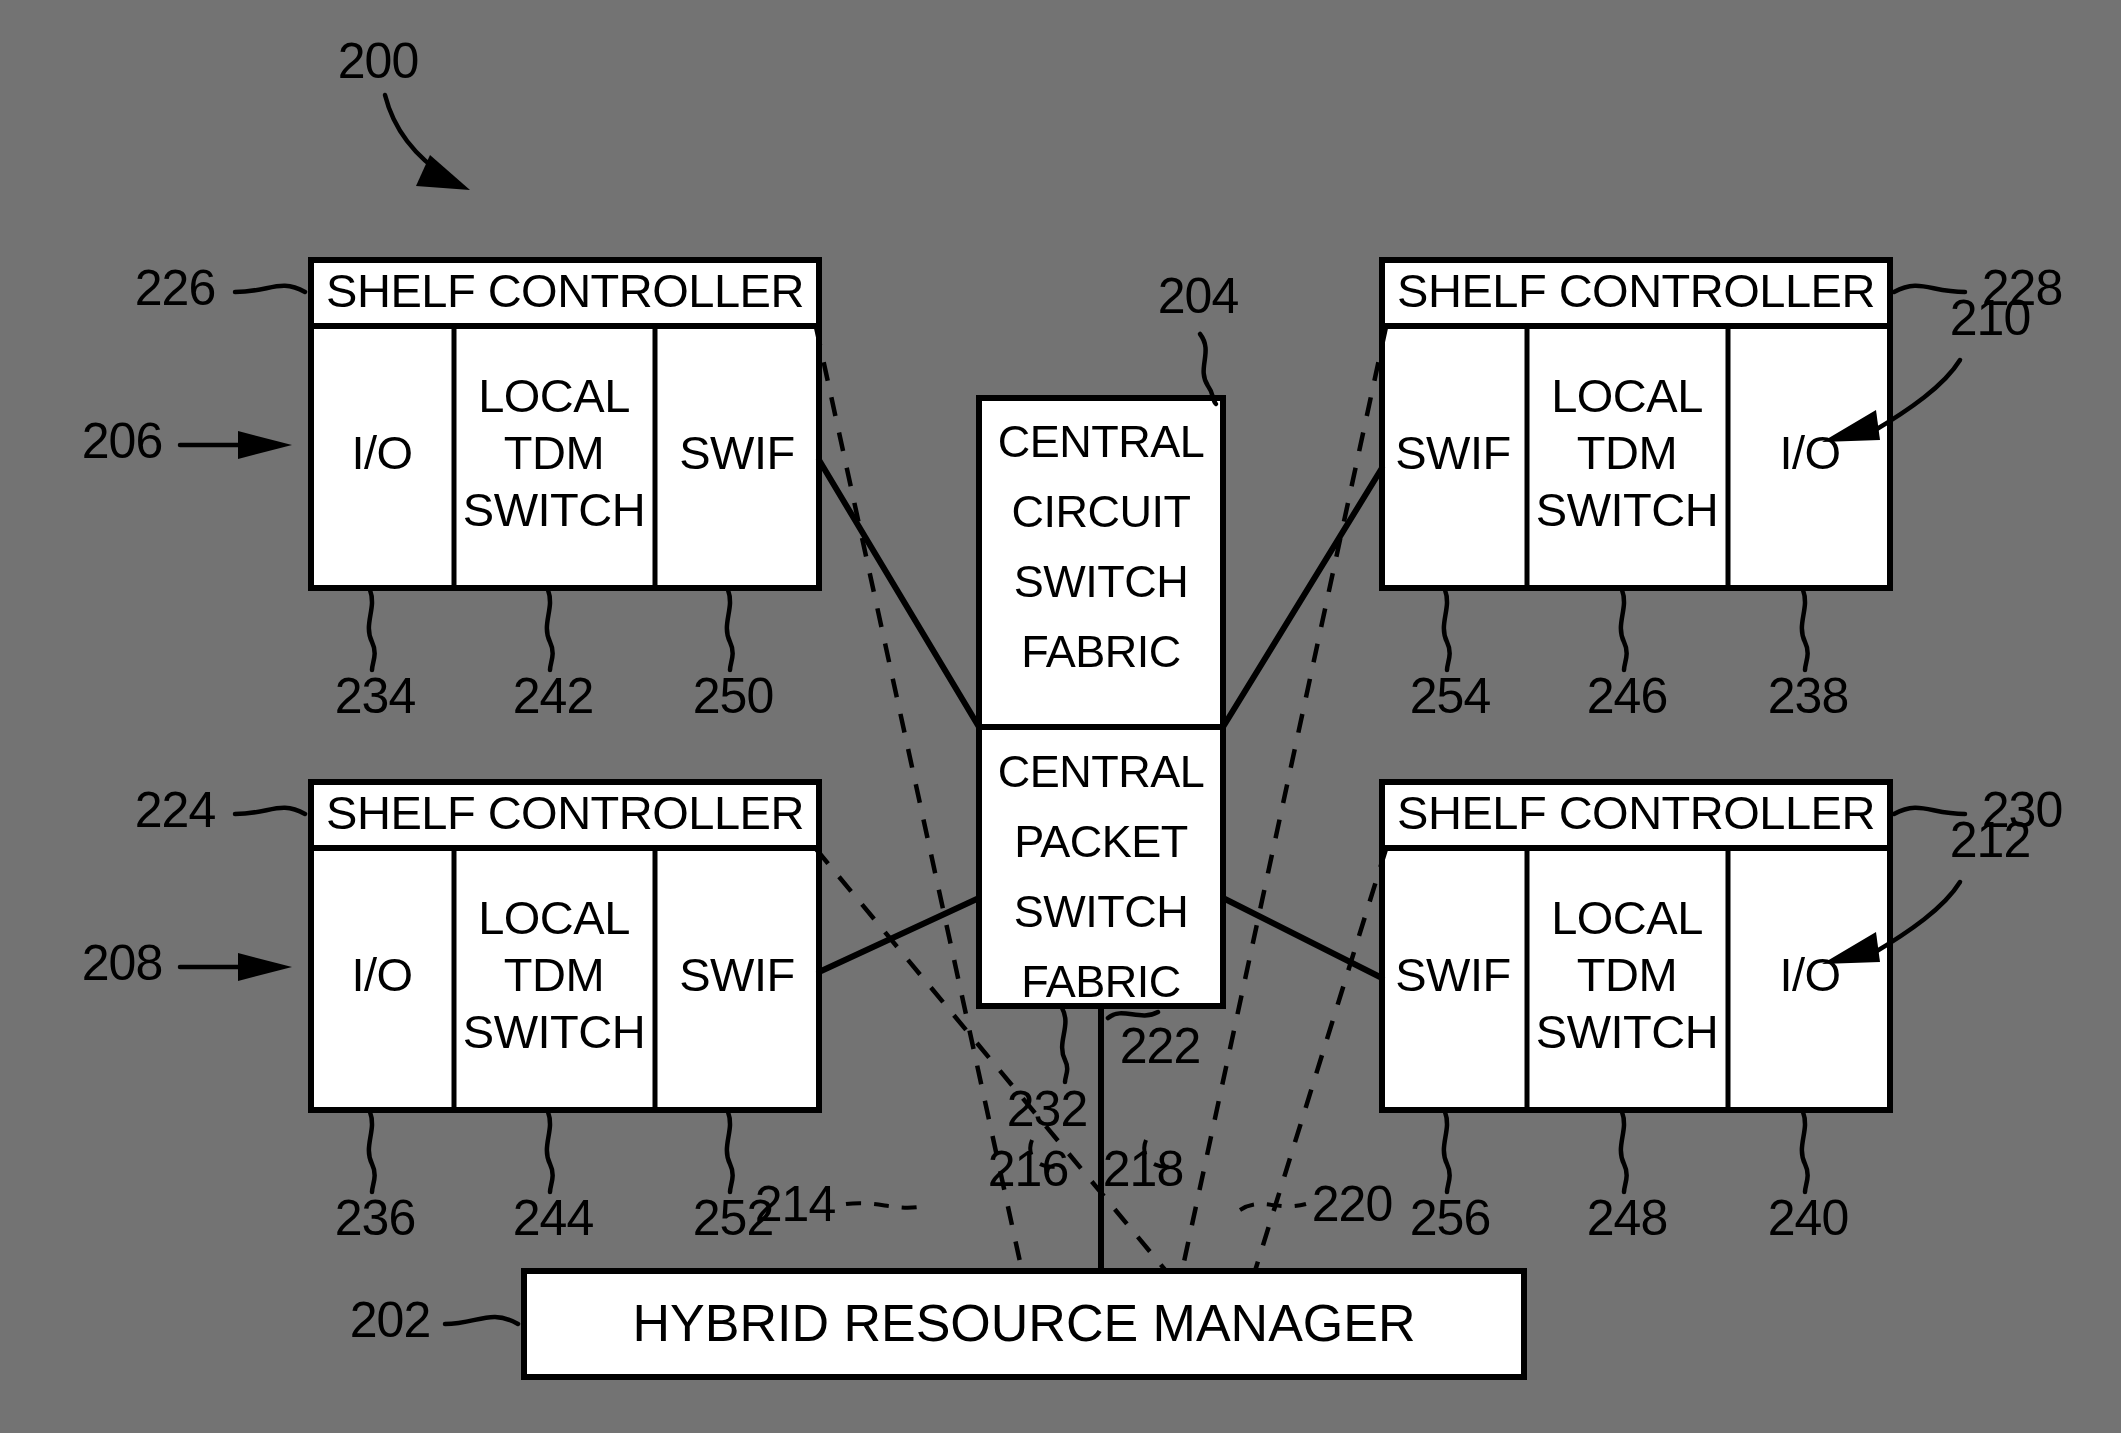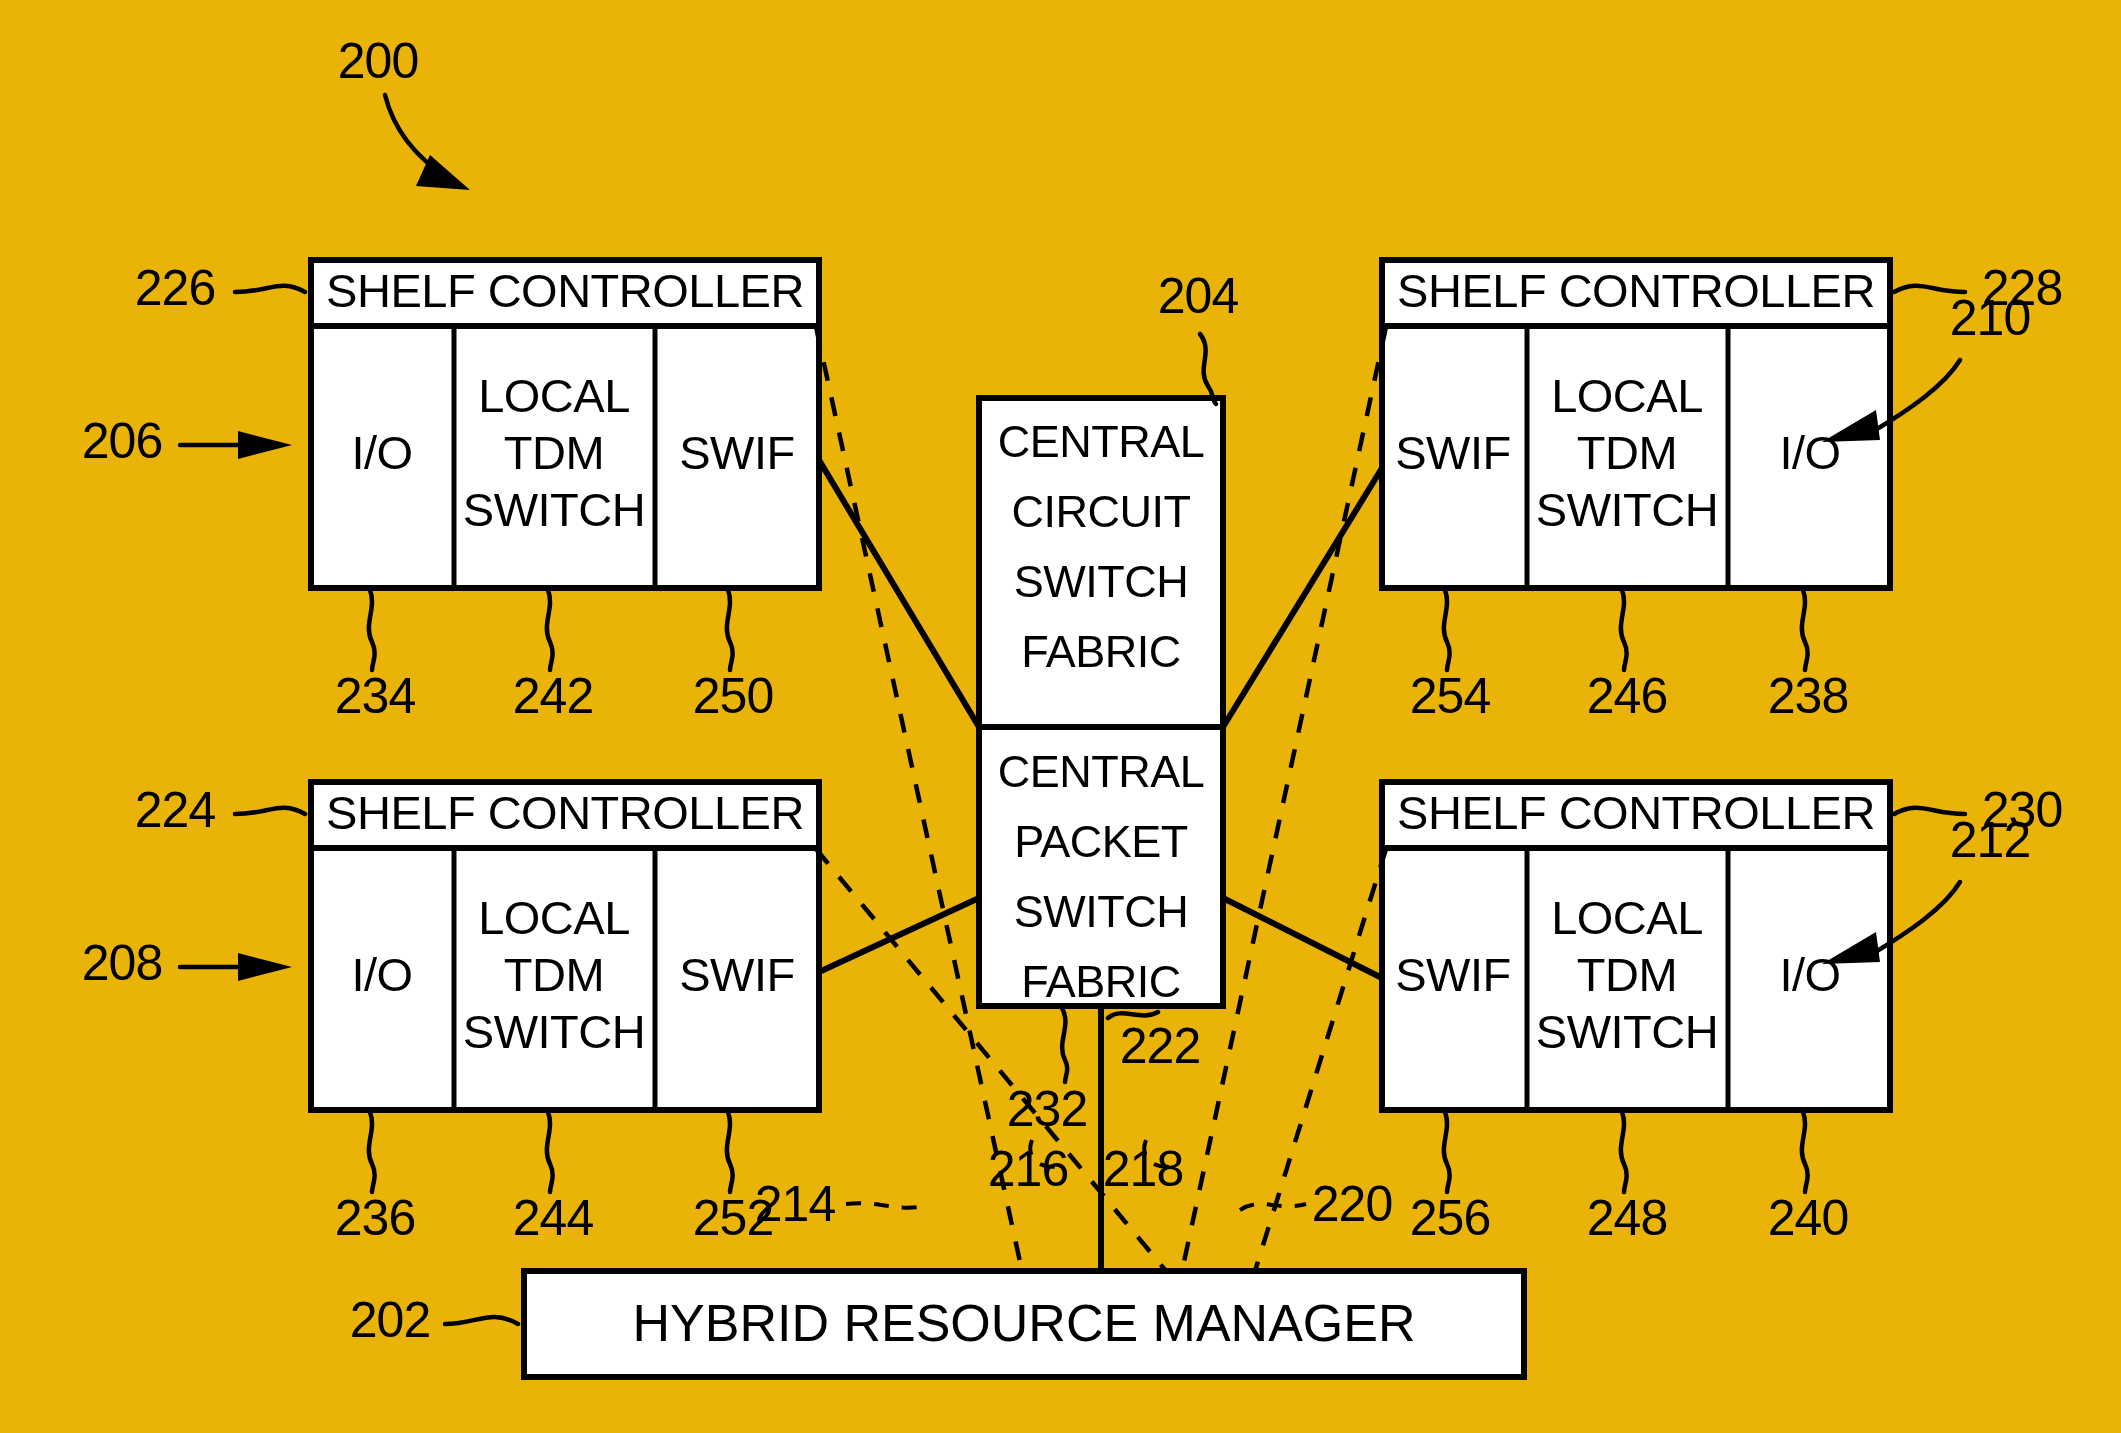--- a/index.html
+++ b/index.html
@@ -4,21 +4,21 @@
 <style>
   html, body {
     margin: 0;
     padding: 0;
     background: #ffffff;
   }
   #root {
     position: relative;
     width: 2121px;
     height: 1433px;
-    background: #eab308;
+    background: #737373;
     font-family: "Liberation Sans", sans-serif;
     overflow: hidden;
   }
   svg.canvas {
     position: absolute;
     left: 0;
     top: 0;
     width: 2121px;
     height: 1433px;
   }

